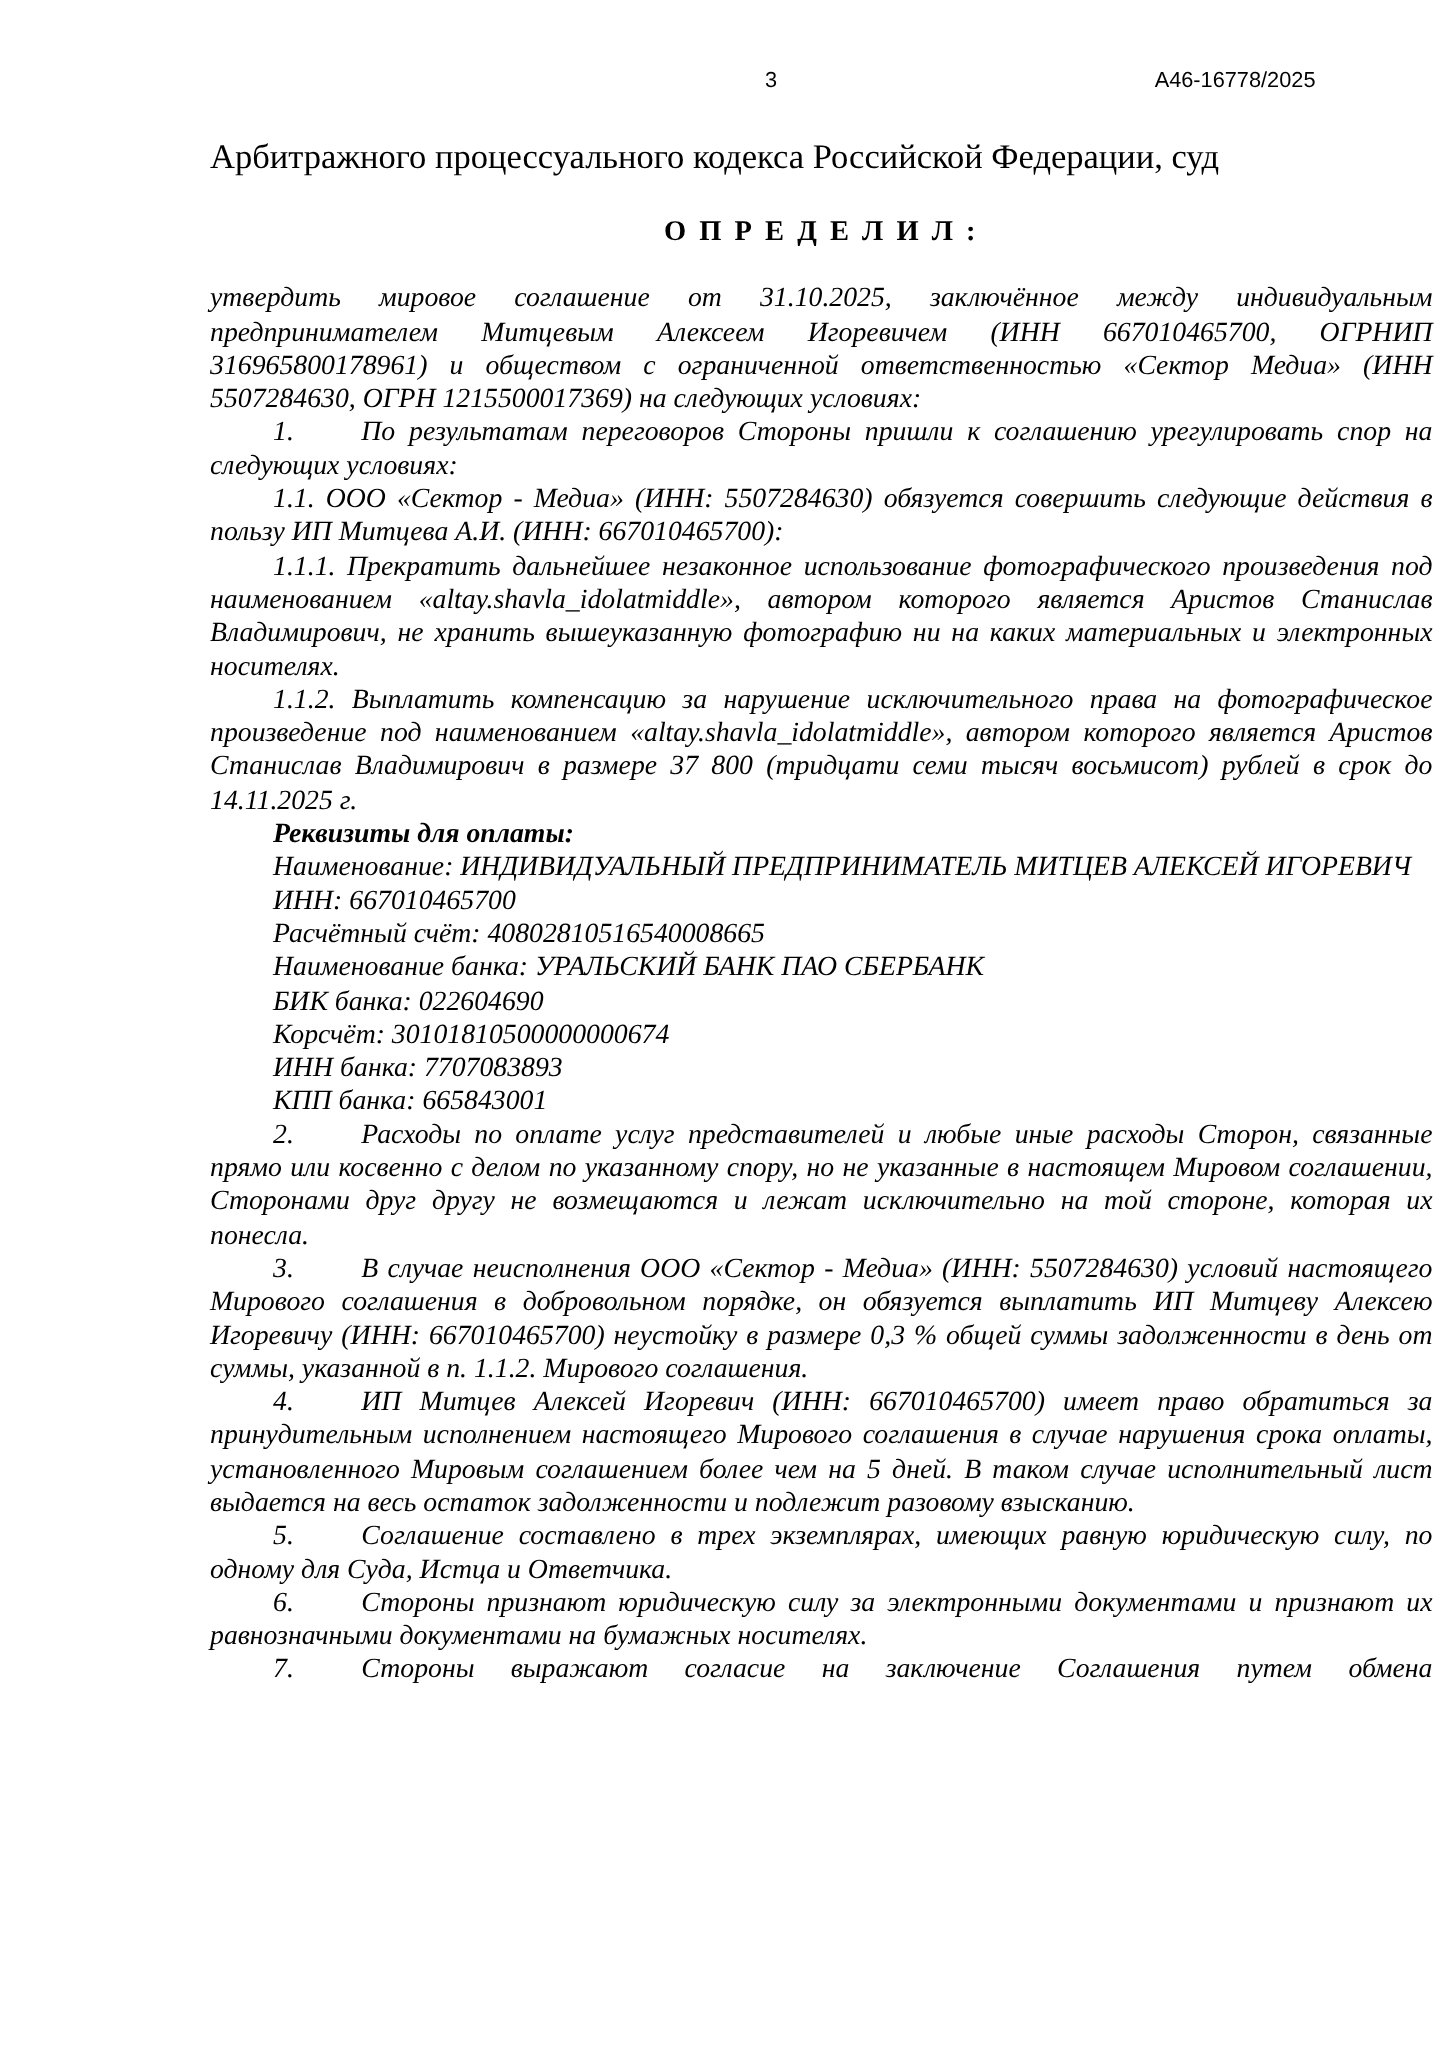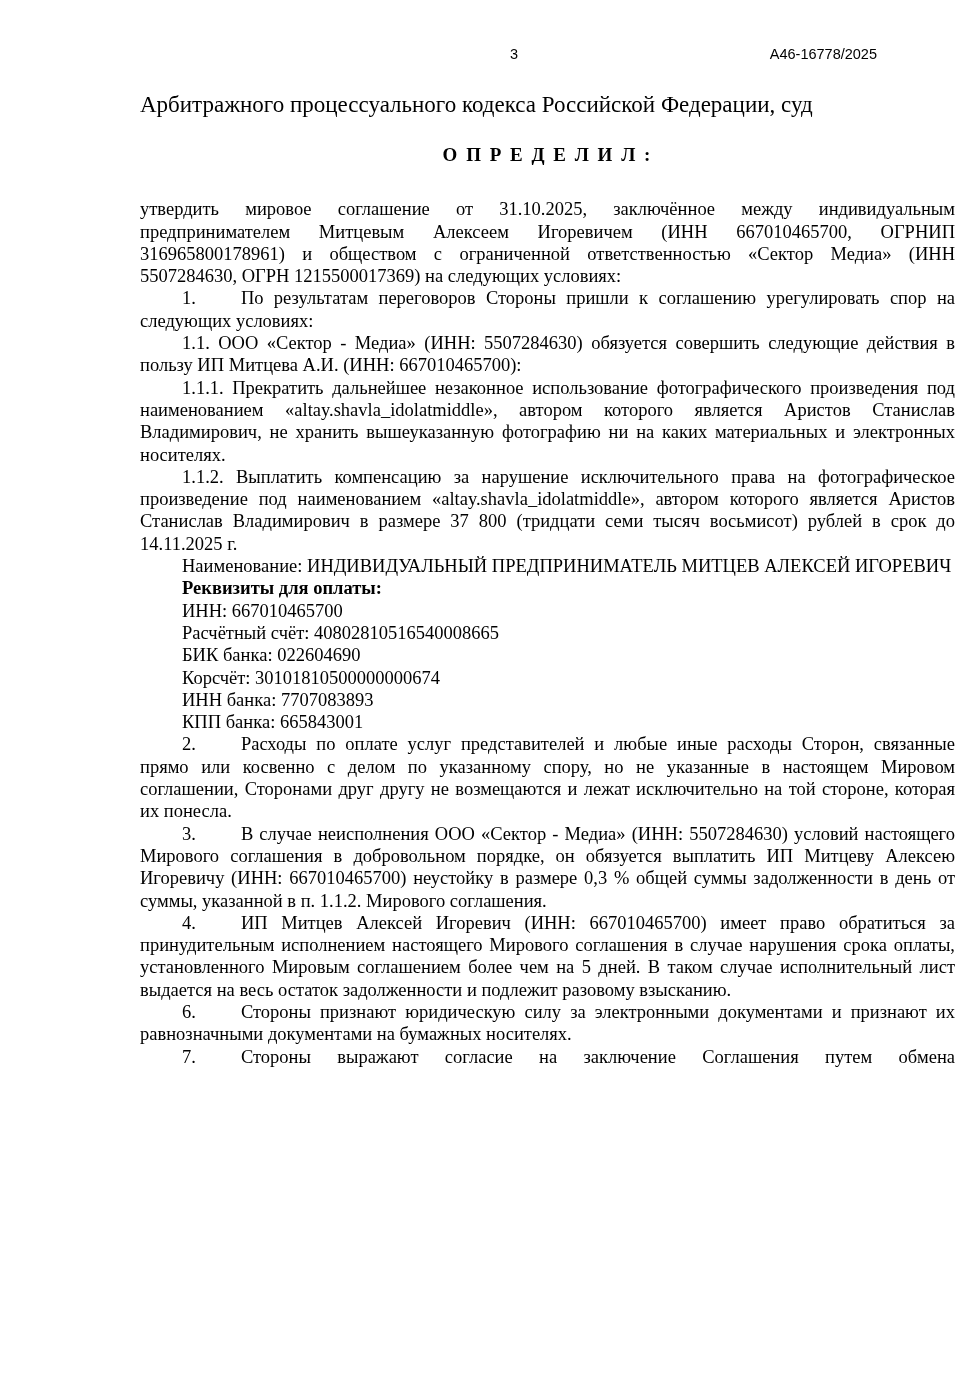--- a/index.html
+++ b/index.html
@@ -48,23 +48,24 @@
   .ruling-heading {
     margin: 27px 0 12px 0;
     font-size: 19px;
     line-height: 23px;
     font-weight: bold;
     text-align: center;
     letter-spacing: 2px;
   }
   
   .document-body {
-    margin-top: 32px;
+    margin-top: 22px;
     font-size: 18.5px;
     line-height: 22.3px;
+    font-style: italic;
   }
   .para {
     margin: 0;
     text-align: justify;
   }
   .para.plain   { text-indent: 0; }
   .para.indent  { text-indent: 42px; }
   .para.numbered{ text-indent: 42px; }
   .para.bold-indent {
     text-indent: 42px;
@@ -95,28 +96,30 @@
   <p class="continuation-line">Арбитражного процессуального кодекса Российской Федерации, суд</p>
 
   <p class="ruling-heading">О П Р Е Д Е Л И Л :</p>
 
   <div class="document-body">
       <p class="para plain">утвердить мировое соглашение от 31.10.2025, заключённое между индивидуальным предпринимателем Митцевым Алексеем Игоревичем (ИНН 667010465700, ОГРНИП 316965800178961) и обществом с ограниченной ответственностью «Сектор Медиа» (ИНН 5507284630, ОГРН 1215500017369) на следующих условиях:</p>
       <p class="para numbered"><span>1.</span><span class="ptab"></span>По результатам переговоров Стороны пришли к соглашению урегулировать спор на следующих условиях:</p>
       <p class="para indent">1.1. ООО «Сектор - Медиа» (ИНН: 5507284630) обязуется совершить следующие действия в пользу ИП Митцева А.И. (ИНН: 667010465700):</p>
       <p class="para indent">1.1.1. Прекратить дальнейшее незаконное использование фотографического произведения под наименованием «altay.shavla_idolatmiddle», автором которого является Аристов Станислав Владимирович, не хранить вышеуказанную фотографию ни на каких материальных и электронных носителях.</p>
       <p class="para indent">1.1.2. Выплатить компенсацию за нарушение исключительного права на фотографическое произведение под наименованием «altay.shavla_idolatmiddle», автором которого является Аристов Станислав Владимирович в размере 37 800 (тридцати семи тысяч восьмисот) рублей в срок до 14.11.2025 г.</p>
+      <p class="para bold-indent">Реквизиты для оплаты:</p>
       <p class="para requisite">Наименование: ИНДИВИДУАЛЬНЫЙ ПРЕДПРИНИМАТЕЛЬ МИТЦЕВ АЛЕКСЕЙ ИГОРЕВИЧ</p>
-      <p class="para bold-indent">Реквизиты для оплаты:</p>
       <p class="para requisite">ИНН: 667010465700</p>
       <p class="para requisite">Расчётный счёт: 40802810516540008665</p>
+      <p class="para requisite">Наименование банка: УРАЛЬСКИЙ БАНК ПАО СБЕРБАНК</p>
       <p class="para requisite">БИК банка: 022604690</p>
       <p class="para requisite">Корсчёт: 30101810500000000674</p>
       <p class="para requisite">ИНН банка: 7707083893</p>
       <p class="para requisite">КПП банка: 665843001</p>
       <p class="para numbered"><span>2.</span><span class="ptab"></span>Расходы по оплате услуг представителей и любые иные расходы Сторон, связанные прямо или косвенно с делом по указанному спору, но не указанные в настоящем Мировом соглашении, Сторонами друг другу не возмещаются и лежат исключительно на той стороне, которая их понесла.</p>
       <p class="para numbered"><span>3.</span><span class="ptab"></span>В случае неисполнения ООО «Сектор - Медиа» (ИНН: 5507284630) условий настоящего Мирового соглашения в добровольном порядке, он обязуется выплатить ИП Митцеву Алексею Игоревичу (ИНН: 667010465700) неустойку в размере 0,3 % общей суммы задолженности в день от суммы, указанной в п. 1.1.2. Мирового соглашения.</p>
       <p class="para numbered"><span>4.</span><span class="ptab"></span>ИП Митцев Алексей Игоревич (ИНН: 667010465700) имеет право обратиться за принудительным исполнением настоящего Мирового соглашения в случае нарушения срока оплаты, установленного Мировым соглашением более чем на 5 дней. В таком случае исполнительный лист выдается на весь остаток задолженности и подлежит разовому взысканию.</p>
+      <p class="para numbered"><span>5.</span><span class="ptab"></span>Соглашение составлено в трех экземплярах, имеющих равную юридическую силу, по одному для Суда, Истца и Ответчика.</p>
       <p class="para numbered"><span>6.</span><span class="ptab"></span>Стороны признают юридическую силу за электронными документами и признают их равнозначными документами на бумажных носителях.</p>
       <p class="para numbered force-last"><span>7.</span><span class="ptab"></span>Стороны выражают согласие на заключение Соглашения путем обмена</p>
     </div>
 
 </div>
 
 </body></html>

